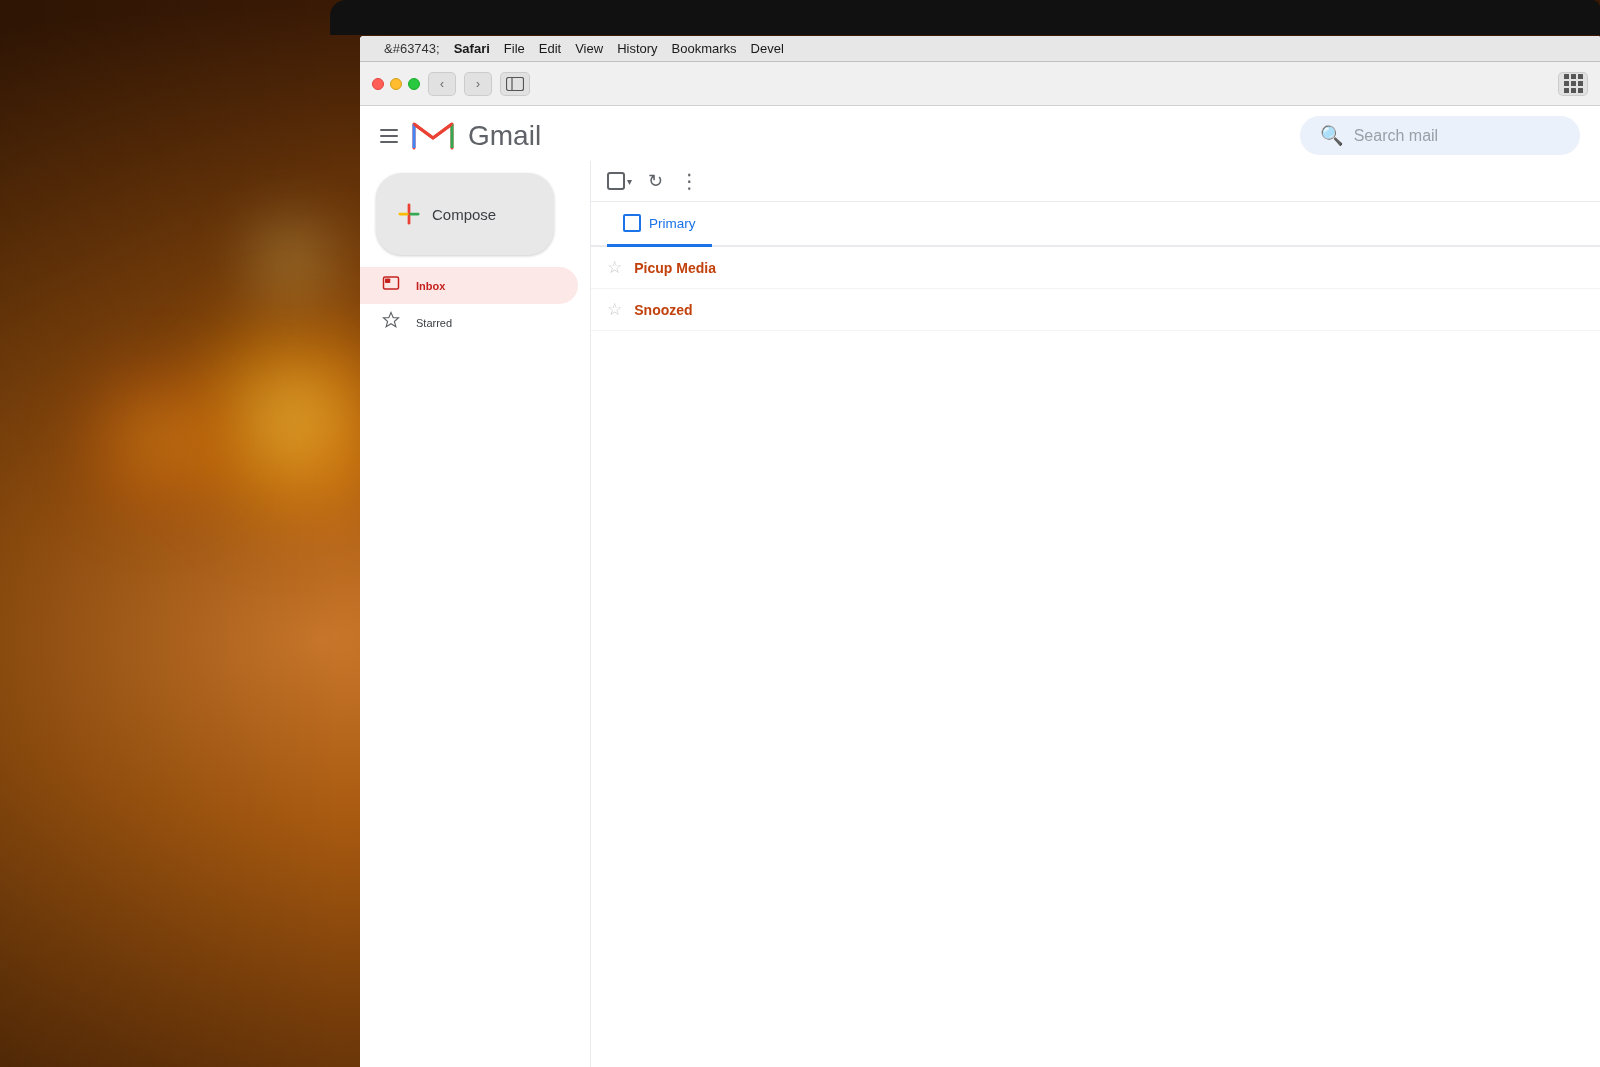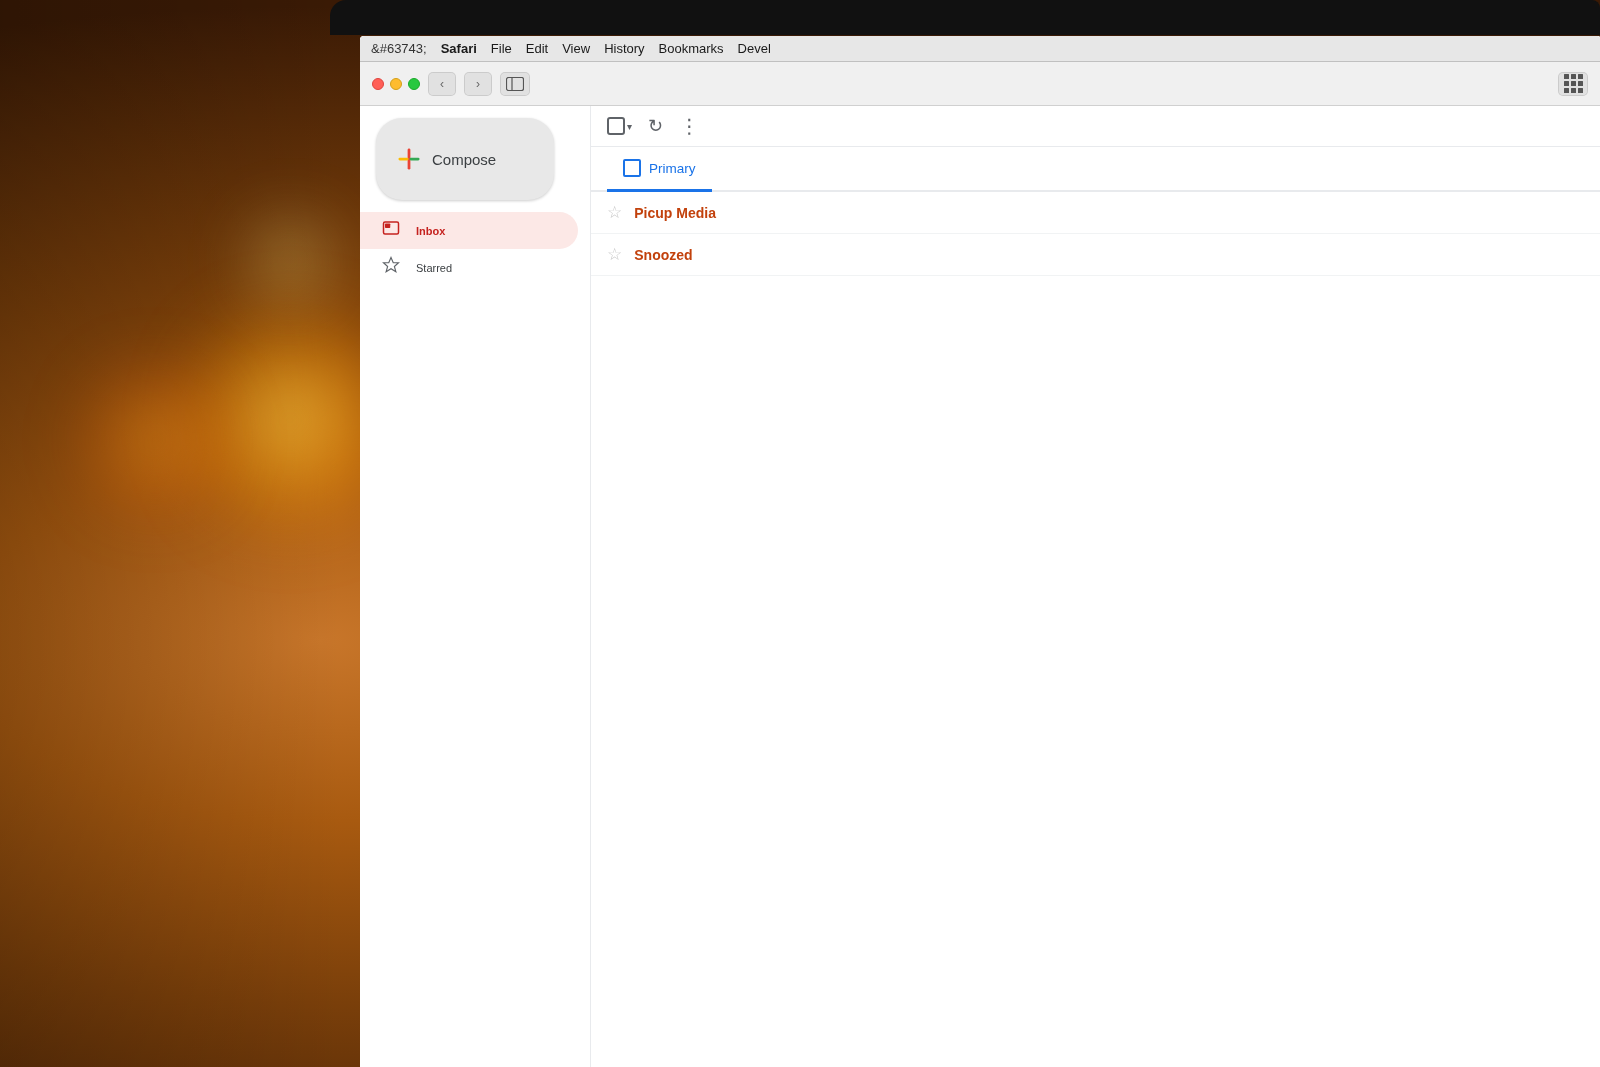--- a/index.html
+++ b/index.html
@@ -91,21 +91,21 @@
       background: #fff;
       overflow: hidden;
     }
 
     .mac-menubar {
       height: 26px;
       background: rgba(230,230,230,0.97);
       backdrop-filter: blur(10px);
       display: flex;
       align-items: center;
-      padding: 0 11px;
+      padding: 0 24px;
       gap: 14px;
       border-bottom: 1px solid #c0c0c0;
     }
 
     .mac-menu-apple {
       font-size: 13px;
       color: #333;
     }
 
     .mac-menu-item {
@@ -483,20 +483,44 @@
             <div class="grid-dot"></div>
           <div class="grid-dot"></div>
             <div class="grid-dot"></div>
             <div class="grid-dot"></div>
         </div>
       </div>
     </div>
 
     <div class="gmail-app">
 
+      <div class="gmail-app-header">
+        <div class="gmail-logo-area">
+          <div class="hamburger">
+            <div class="hb-line"></div>
+            <div class="hb-line"></div>
+            <div class="hb-line"></div>
+          </div>
+
+          <svg width="42" height="32" viewBox="0 0 42 32">
+            <path d="M4 4 L21 18 L38 4 L38 28 L30 28 L30 12 L21 20 L12 12 L12 28 L4 28 Z" fill="none"></path>
+
+            <polyline points="2,28 2,4 21,18 40,4 40,28" fill="none" stroke="#EA4335" stroke-width="3" stroke-linejoin="round" stroke-linecap="round"></polyline>
+            <line x1="2" y1="4" x2="2" y2="28" stroke="#4285F4" stroke-width="3"></line>
+            <line x1="40" y1="4" x2="40" y2="28" stroke="#34A853" stroke-width="3"></line>
+            <polyline points="2,4 21,18 40,4" fill="none" stroke="#EA4335" stroke-width="3" stroke-linejoin="round"></polyline>
+          </svg>
+          <span class="gmail-text">Gmail</span>
+        </div>
+
+        <div class="gmail-search">
+          <span class="search-q">🔍</span>
+          <span class="search-ph">Search mail</span>
+        </div>
+      </div>
 
       <div class="gmail-body">
 
         <div class="gmail-nav">
 
           <button class="compose-button">
             <svg class="plus-icon-svg" viewBox="0 0 24 24">
               <line x1="12" y1="2" x2="12" y2="22" stroke="#EA4335" stroke-width="3" stroke-linecap="round"></line>
               <line x1="2" y1="12" x2="10" y2="12" stroke="#FBBC04" stroke-width="3" stroke-linecap="round"></line>
               <line x1="14" y1="12" x2="22" y2="12" stroke="#34A853" stroke-width="3" stroke-linecap="round"></line>

